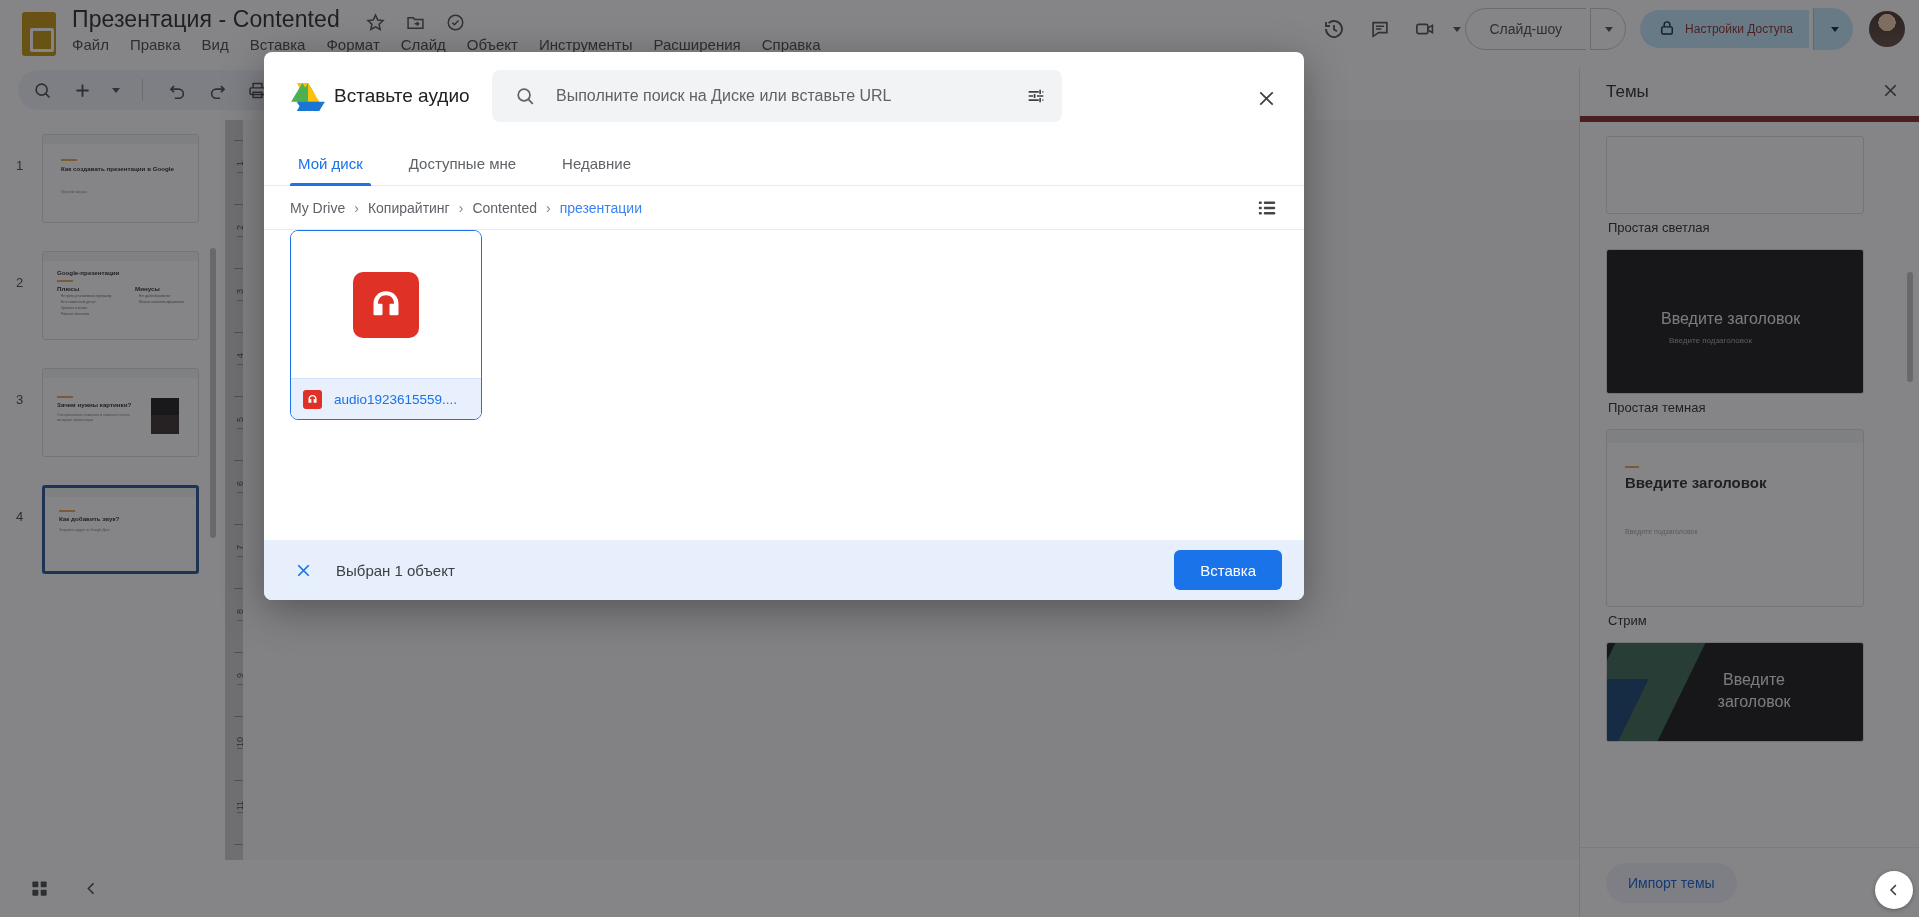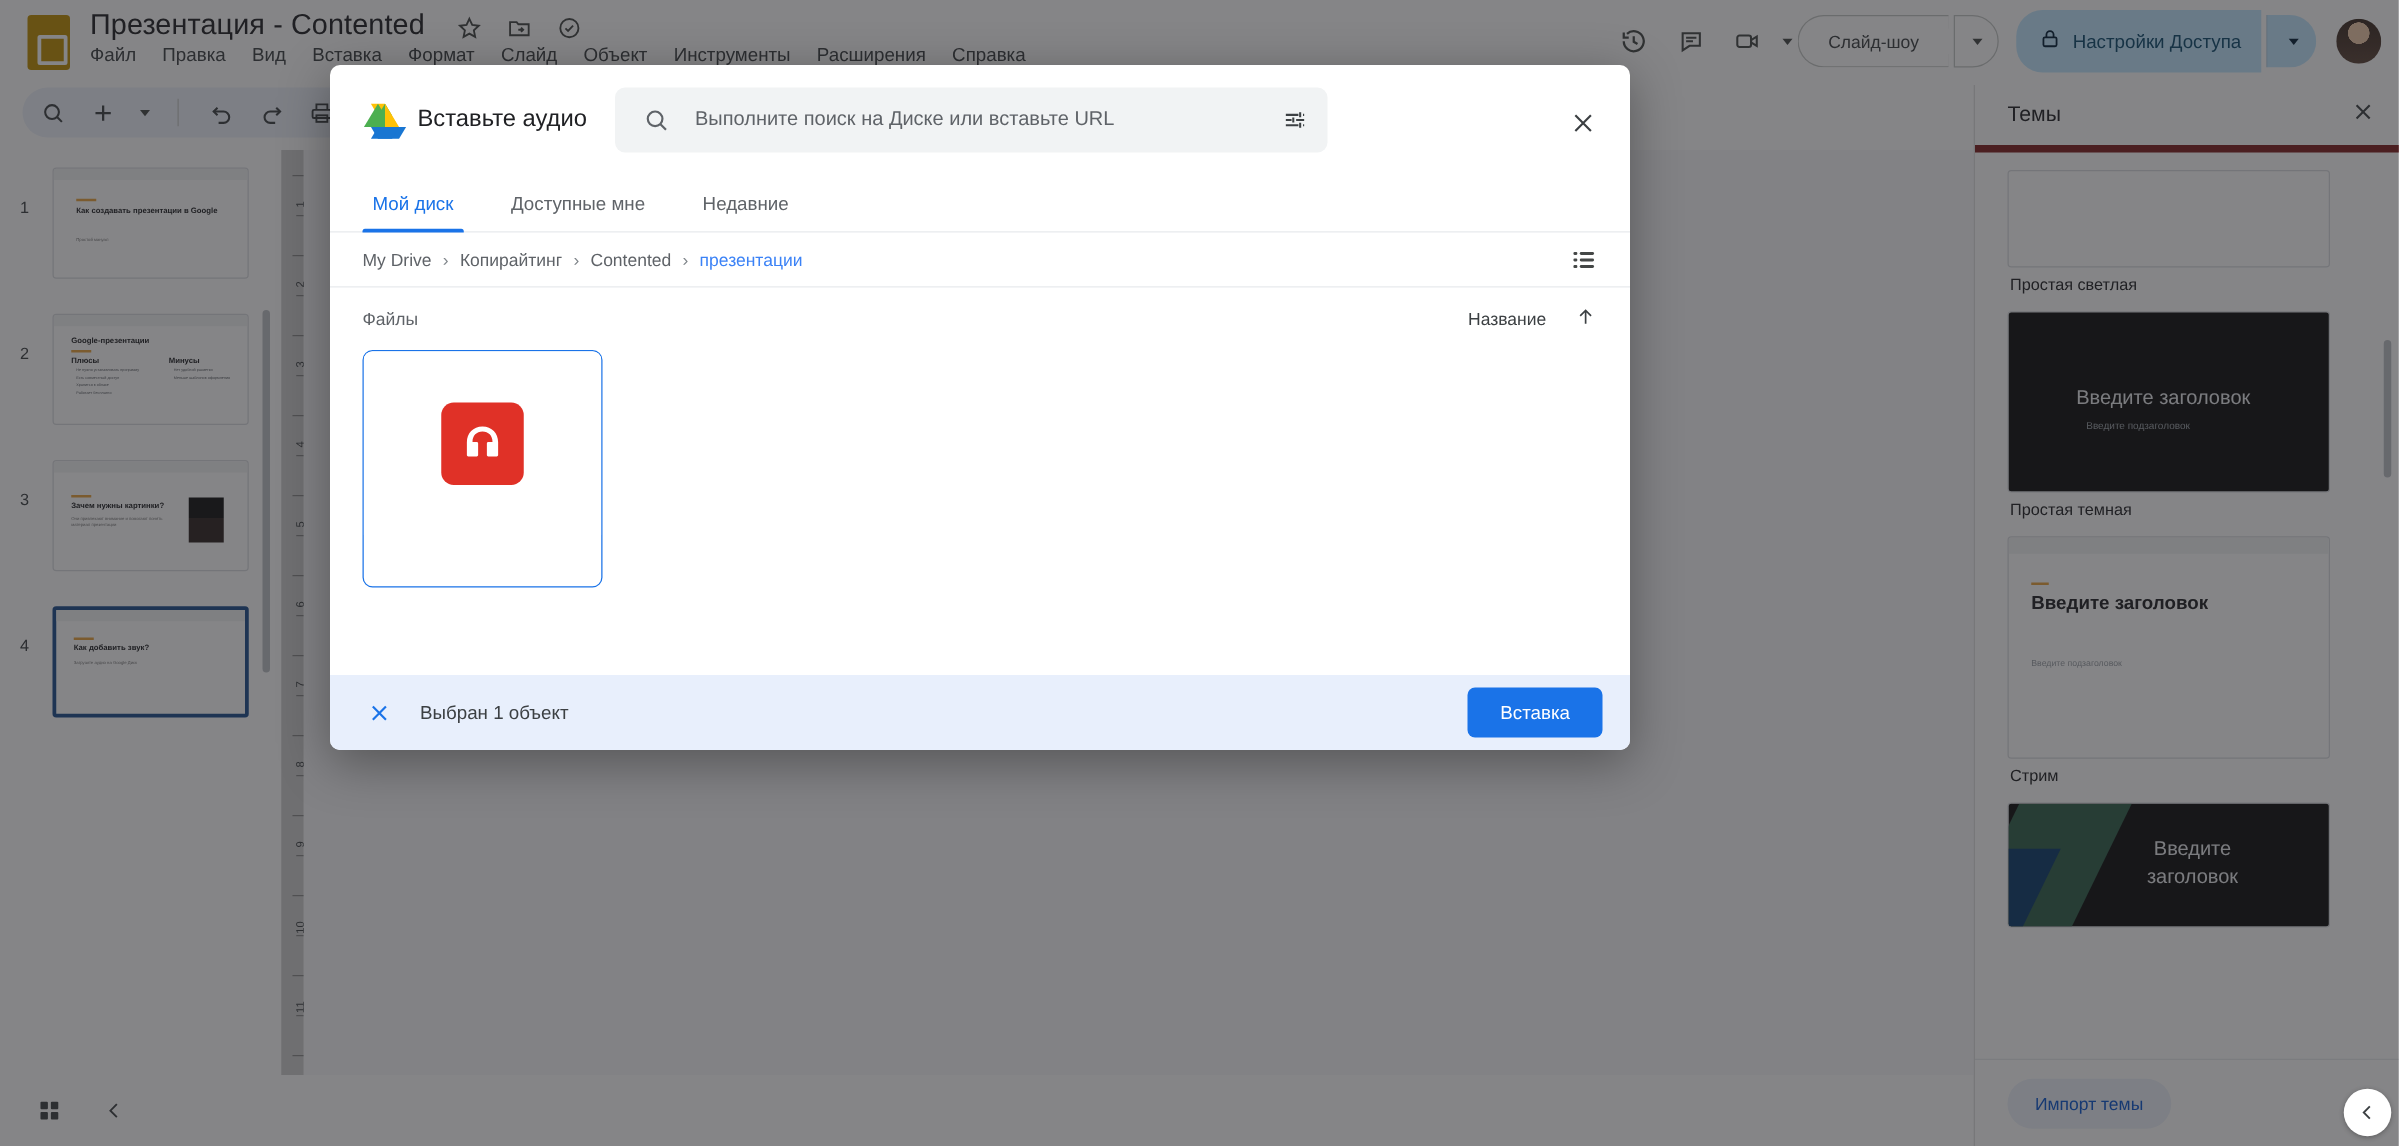--- a/index.html
+++ b/index.html
@@ -49,23 +49,23 @@
   .btn-pill {
     height:42px; border:1px solid #c4c7c5; border-radius:21px 0 0 21px;
     padding:0 24px; display:flex; align-items:center; font-size:14px; color:#3c4043;
     border-right:none;
   }
   .btn-pill-caret {
     height:42px; width:36px; border:1px solid #c4c7c5; border-radius:0 21px 21px 0;
     display:flex; align-items:center; justify-content:center;
   }
   .share-btn {
-    height:50px; background:#c2e7ff; border-radius:21px 0 0 21px;
+    height:38px; background:#c2e7ff; border-radius:21px 0 0 21px;
     padding:0 16px 0 18px; display:flex; align-items:center; gap:9px;
-    font-size:15px; color:#0c4a6e; margin-left:10px;
+    font-size:12px; color:#7f1d1d; margin-left:10px;
   }
   .share-caret {
     height:42px; width:40px; background:#c2e7ff; border-radius:0 21px 21px 0;
     display:flex; align-items:center; justify-content:center;
     border-left:1px solid rgba(0,0,0,.14);
   }
   .avatar {
     width:36px; height:36px; border-radius:50%; margin-left:12px;
     background: radial-gradient(circle at 50% 32%, #f0c9a8 0 28%, transparent 29%),
                 linear-gradient(#3a2a22,#5a4236);
@@ -621,40 +621,37 @@
         <rect x="3" y="5" width="3.4" height="2.6" rx="1"></rect>
           <rect x="8.5" y="5" width="12.5" height="2.6" rx="1.3"></rect>
         <rect x="3" y="10.7" width="3.4" height="2.6" rx="1"></rect>
           <rect x="8.5" y="10.7" width="12.5" height="2.6" rx="1.3"></rect>
         <rect x="3" y="16.4" width="3.4" height="2.6" rx="1"></rect>
           <rect x="8.5" y="16.4" width="12.5" height="2.6" rx="1.3"></rect>
       </svg>
     </span>
   </div>
 
-  <div class="m-sort">
-    <span>Файлы</span>
-    <span class="sort-right">
-      <span>Название</span>
-      <span>
-        <svg viewBox="0 0 24 24" width="19" height="19" fill="none" stroke="#3c4043" stroke-width="1.7">
-            <path d="M12 19V5.5M6.5 11L12 5.5 17.5 11"></path>
-          </svg>
-      </span>
-    </span>
-  </div>
 
   <div class="m-files">
     <div class="file-card">
       <div class="file-thumb">
         <span class="audio-tile">
           <svg viewBox="0 0 32 32" width="40" height="40" fill="#fff">
             <path d="M16 5c-6 0-10 4.4-10 10v8.2c0 .5.4.9.9.9h5.4c.5 0 .9-.4.9-.9v-7.4c0-.5-.4-.9-.9-.9H9.6v-.1c0-3.9 2.6-6.6 6.4-6.6s6.4 2.7 6.4 6.6v.1h-2.7c-.5 0-.9.4-.9.9v7.4c0 .5.4.9.9.9h5.4c.5 0 .9-.4.9-.9V15C26 9.4 22 5 16 5z"></path>
           </svg>
         </span>
+      </div>
+      <div class="file-foot">
+        <span class="audio-mini">
+          <svg viewBox="0 0 32 32" width="13" height="13" fill="#fff">
+            <path d="M16 5c-6 0-10 4.4-10 10v8.2c0 .5.4.9.9.9h5.4c.5 0 .9-.4.9-.9v-7.4c0-.5-.4-.9-.9-.9H9.6v-.1c0-3.9 2.6-6.6 6.4-6.6s6.4 2.7 6.4 6.6v.1h-2.7c-.5 0-.9.4-.9.9v7.4c0 .5.4.9.9.9h5.4c.5 0 .9-.4.9-.9V15C26 9.4 22 5 16 5z"></path>
+          </svg>
+        </span>
+        <span class="file-name">audio1923615559....</span>
       </div>
     </div>
   </div>
 
   <div class="m-foot">
     <span class="foot-x">
       <svg viewBox="0 0 24 24" width="21" height="21" fill="none" stroke="#1a73e8" stroke-width="2">
           <path d="M6 6l12 12M18 6L6 18"></path>
         </svg>
     </span>

